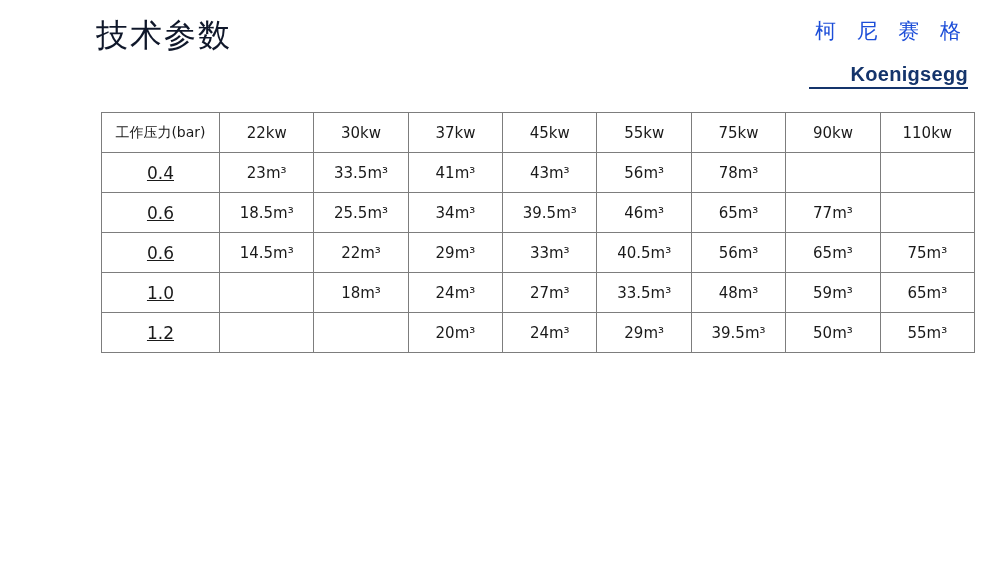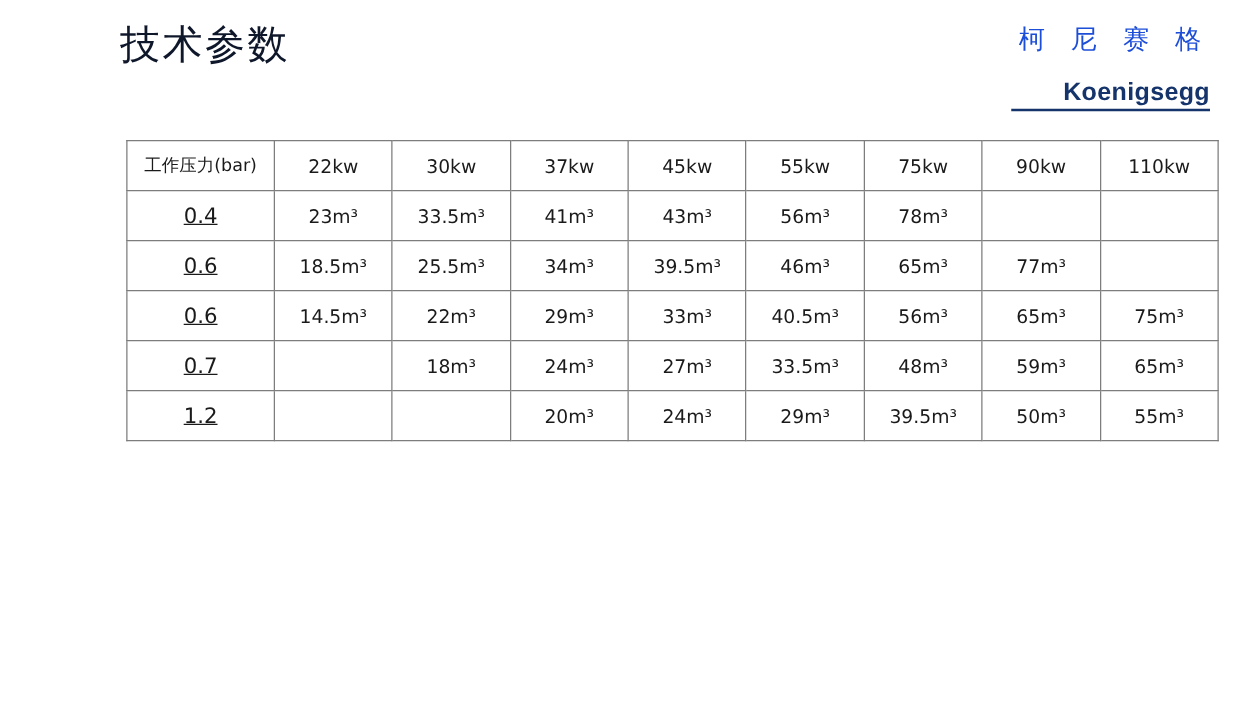--- a/index.html
+++ b/index.html
@@ -164,21 +164,21 @@
           <td>14.5m³</td>
           <td>22m³</td>
           <td>29m³</td>
           <td>33m³</td>
           <td>40.5m³</td>
           <td>56m³</td>
           <td>65m³</td>
           <td>75m³</td>
         </tr>
         <tr>
-          <td class="row-head">0.7</td>
+          <td class="row-head">1.0</td>
           <td></td>
           <td>18m³</td>
           <td>24m³</td>
           <td>27m³</td>
           <td>33.5m³</td>
           <td>48m³</td>
           <td>59m³</td>
           <td>65m³</td>
         </tr>
         <tr>

